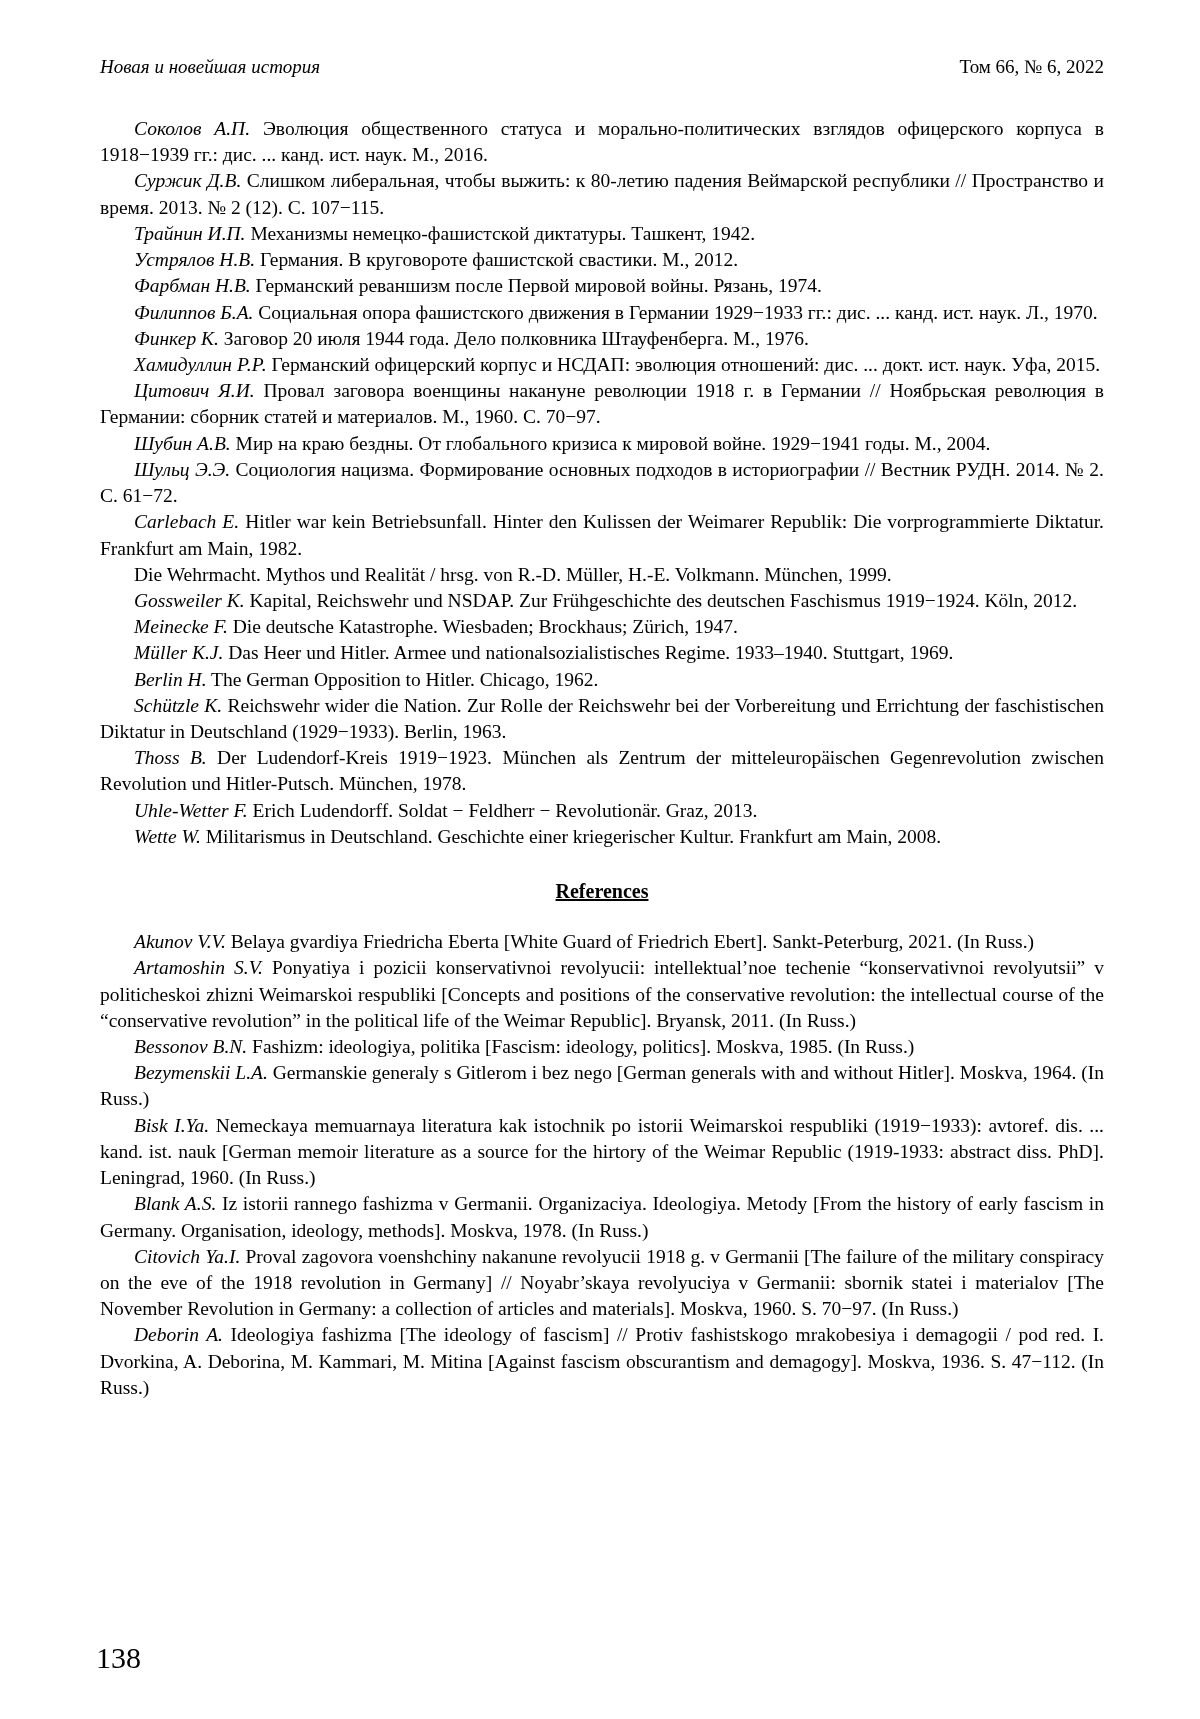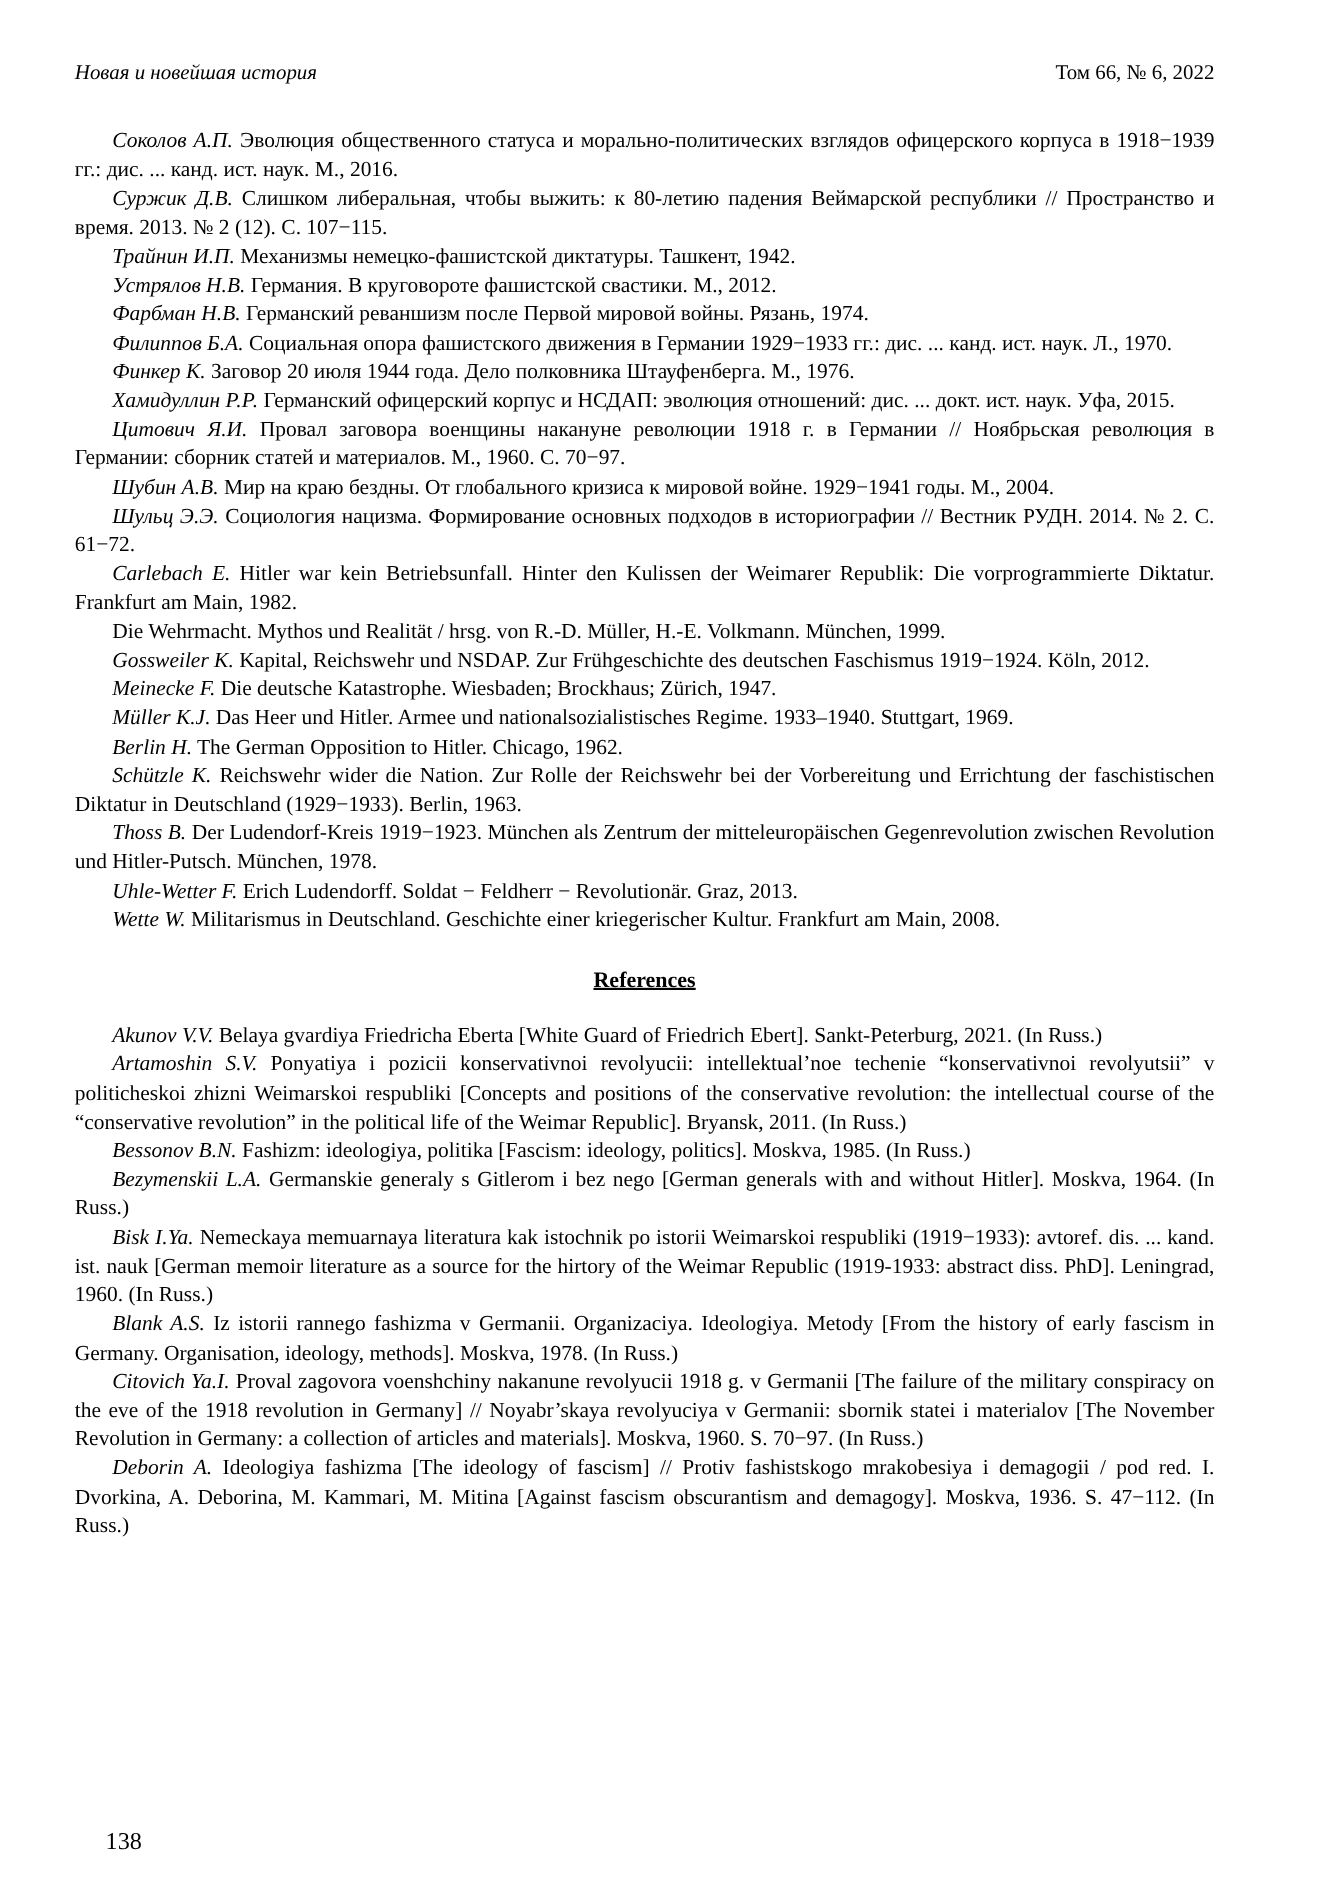--- a/index.html
+++ b/index.html
@@ -11,21 +11,21 @@
     width: 1200px;
     height: 1719px;
     font-family: "Liberation Serif", serif;
     color: #000000;
   }
   .page {
     position: relative;
     width: 1200px;
     height: 1719px;
     box-sizing: border-box;
-    padding: 56px 96px 40px 68px;
+    padding: 56px 96px 40px 100px;
   }
   .running-head {
     display: flex;
     justify-content: space-between;
     align-items: baseline;
     font-size: 19px;
     margin-bottom: 38px;
   }
   .running-head .journal {
     font-style: italic;
@@ -55,22 +55,22 @@
     text-decoration: underline;
   }
   .refs {
     font-size: 19.5px;
     line-height: 1.345;
     text-align: justify;
   }
   .page-number {
     position: absolute;
     left: 96px;
-    bottom: 32px;
-    font-size: 22px;
+    bottom: 44px;
+    font-size: 30px;
   }
 </style>
 </head>
 <body>
 
 <div class="page">
 
   <div class="running-head">
     <span class="journal">Новая и новейшая история</span>
     <span class="issue">Том 66, № 6, 2022</span>

